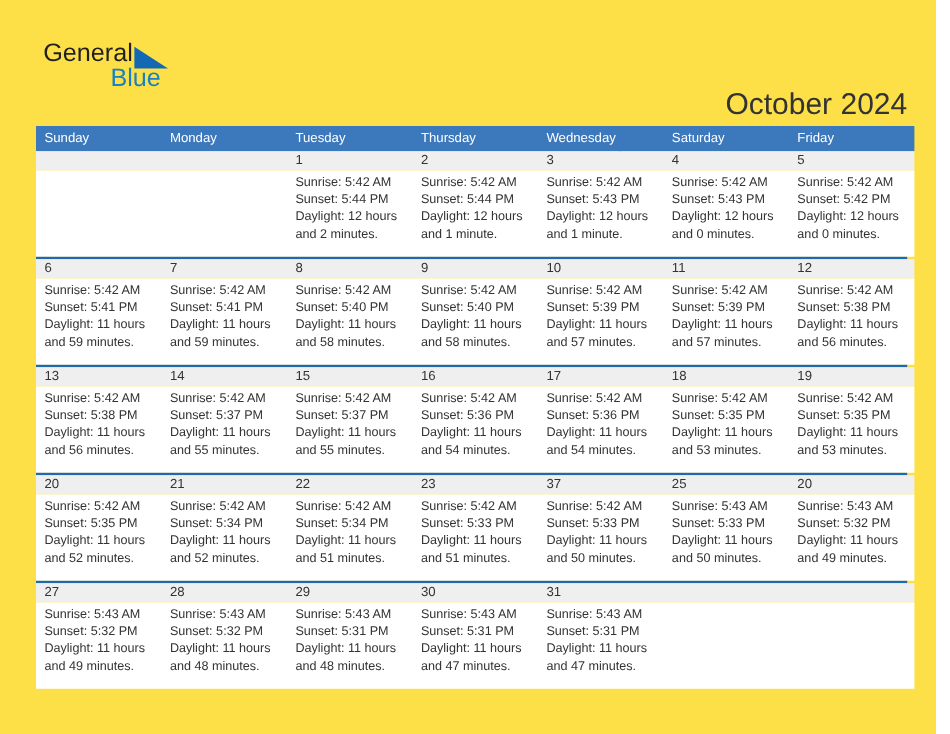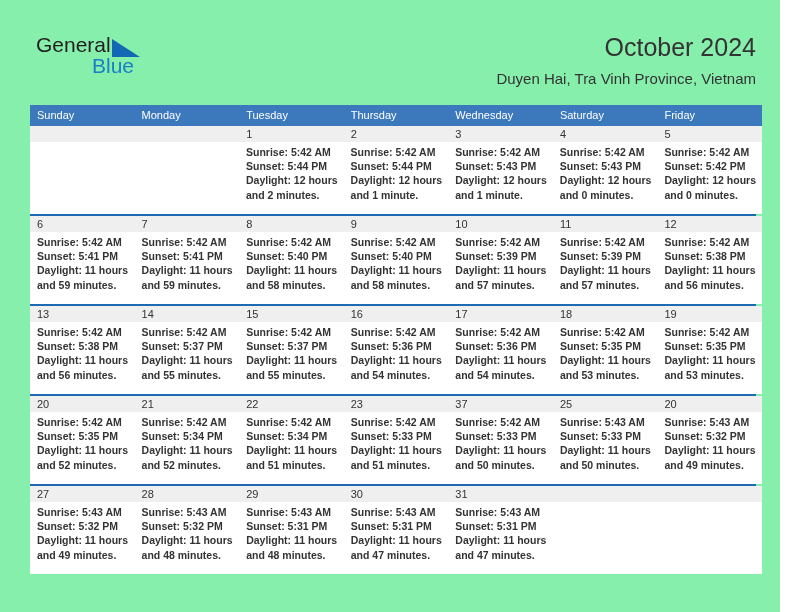--- a/index.html
+++ b/index.html
@@ -9,21 +9,21 @@
     width: 792px;
     height: 612px;
     background: #ffffff;
     font-family: "Liberation Sans", sans-serif;
     -webkit-font-smoothing: antialiased;
   }
   .page {
     position: relative;
     width: 780px;
     height: 612px;
-    background: #86efac;
+    background: #fde047;
     overflow: hidden;
   }
 
   
   .top {
     position: absolute;
     left: 0; top: 0;
     width: 792px;
     height: 100px;
   }
@@ -64,20 +64,21 @@
     position: absolute;
     right: 36px;
     top: 32px;
     text-align: right;
   }
   .cal-title {
     font-size: 25px;
     color: #333333;
     line-height: 30px;
     white-space: nowrap;
+    margin-top: 40px;
   }
   .cal-sub {
     margin-top: 9px;
     font-size: 15px;
     color: #333333;
     line-height: 16px;
     white-space: nowrap;
   }
 
   
@@ -123,21 +124,20 @@
     color: #333333;
     line-height: 16px;
     padding-left: 7px;
     white-space: nowrap;
   }
   .body-band {
     display: flex;
     width: 732px;
     height: 72px;
     background: #ffffff;
-    font-weight: bold;
   }
   .body-cell {
     flex: 1 1 0;
     padding: 3px 6px 0 7px;
     font-size: 10.5px;
     color: #333333;
     line-height: 14.2px;
   }
   .body-cell div { white-space: nowrap; }
 </style>

